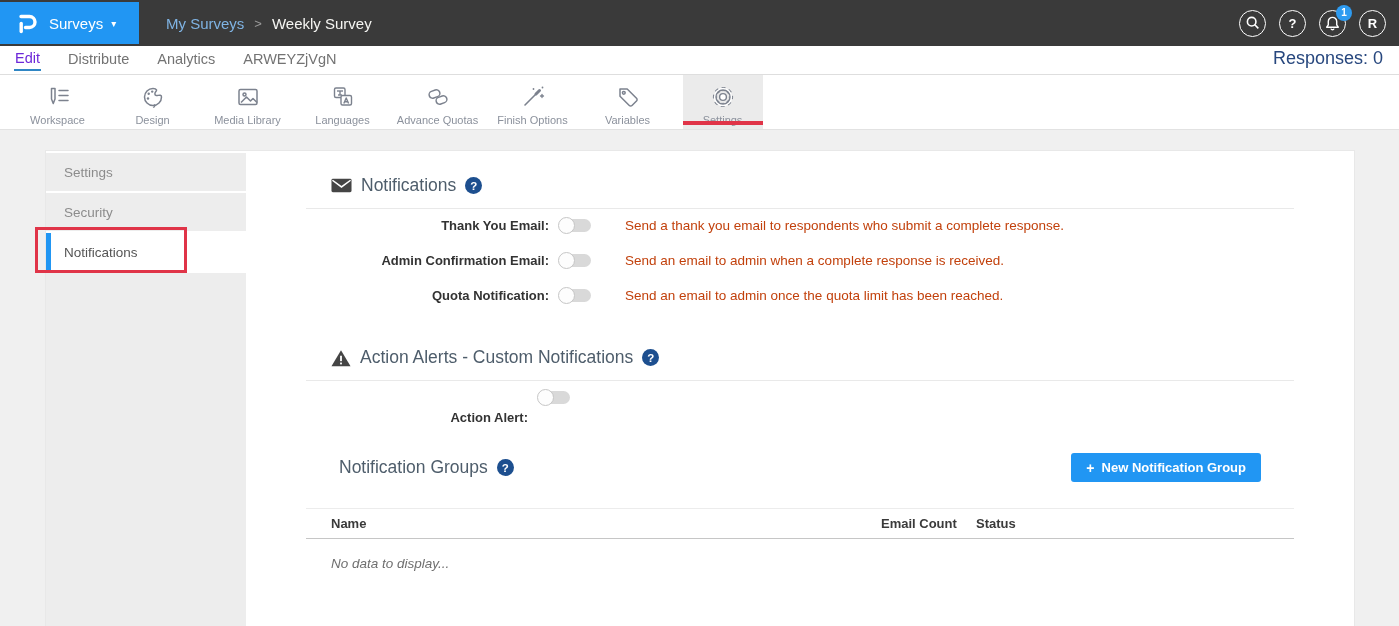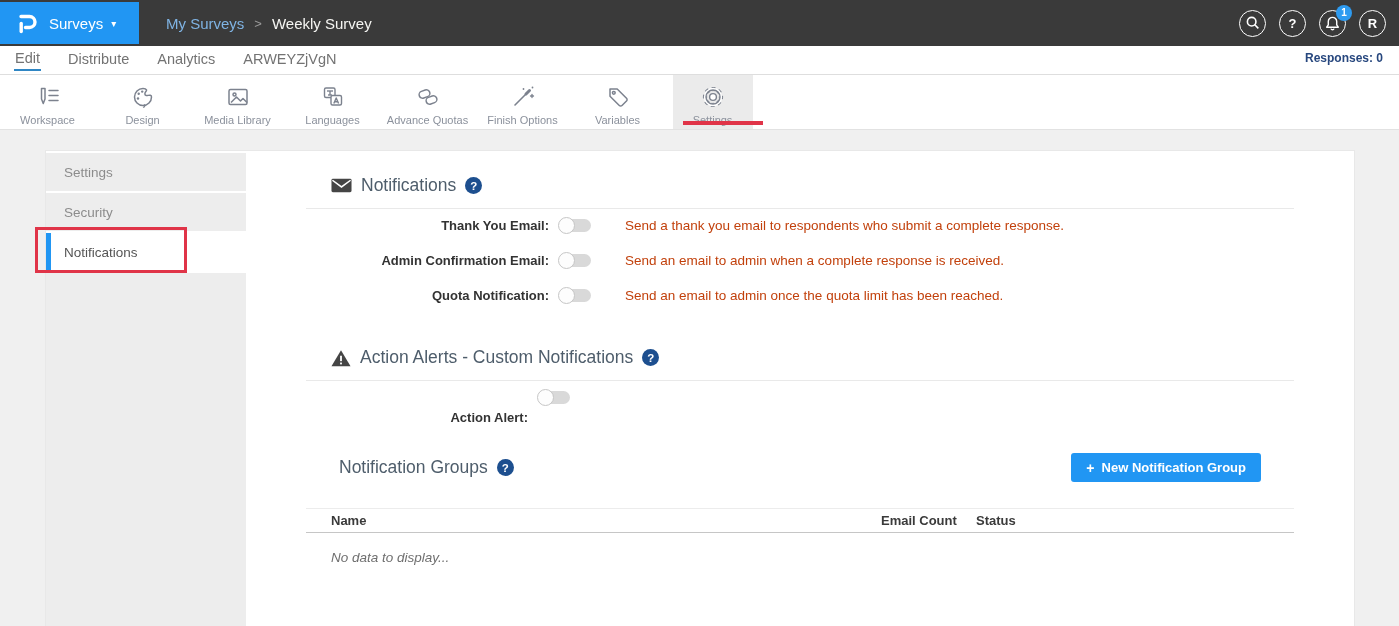--- a/index.html
+++ b/index.html
@@ -15,25 +15,25 @@
   .bc-parent { color:#7fb3e3; font-size:15px; cursor:pointer; }
   .bc-sep { color:#9a9a9a; font-size:13px; }
   .bc-current { color:#f5f5f2; font-size:15px; }
   .top-icons { margin-left:auto; display:flex; gap:13px; margin-right:13px; }
   .circ { width:27px; height:27px; border:1.5px solid #fff; border-radius:50%; display:flex; align-items:center; justify-content:center; color:#fff; font-weight:bold; font-size:13px; position:relative; cursor:pointer; }
   .badge { position:absolute; top:-6px; right:-7px; width:16px; height:16px; background:#2e9bf0; border-radius:50%; color:#fff; font-size:10px; font-weight:bold; display:flex; align-items:center; justify-content:center; border:none; }
 
   
   .navbar { position:absolute; top:42px; left:0; right:0; height:33px; background:#fff; border-bottom:1px solid #dedede; display:flex; align-items:center; padding-left:14px; z-index:9; }
   .nav-link { font-size:14.5px; font-weight:500; color:#737373; margin-right:26px; padding:4px 1px 3px; cursor:pointer; }
-  .nav-link.active { color:#737373; border-bottom:2px solid #2f86c4; }
-  .responses { margin-left:auto; margin-right:16px; font-size:12px; color:#27477e;font-weight:bold; }
-
-  
-  .toolbar { position:absolute; top:75px; left:0; right:0; height:55px; background:#fff; border-bottom:1px solid #e2e2e2; display:flex; z-index:8; }
+  .nav-link.active { color:#6d28d9; border-bottom:2px solid #2f86c4; }
+  .responses { margin-left:auto; margin-right:16px; font-size:18px; color:#27477e; }
+
+  
+  .toolbar { position:absolute; top:75px; left:0; right:0; height:55px; background:#fff; border-bottom:1px solid #e2e2e2; display:flex; padding-left:10px; z-index:8; }
   .tb-item { width:95px; display:flex; flex-direction:column; align-items:center; justify-content:flex-start; padding-top:9px; gap:4px; color:#7c828e; cursor:pointer; position:relative; }
   .tb-item.active::before { content:''; position:absolute; left:8px; right:7px; top:0; bottom:0; background:#ebebeb; z-index:0; }
   .tb-item > * { position:relative; z-index:1; }
   .tb-label { font-size:11px; color:#8b919c; white-space:nowrap; }
   .url-input { position:absolute; left:1013px; top:85px; width:283px; height:28px; border:1px solid #c9c9c9; border-radius:3px; font-size:13px; color:#44628a; padding:0 9px; font-family:"Liberation Sans", sans-serif; background:#fff; }
   .preview-btn { position:absolute; left:1305px; top:85px; width:84px; height:28px; background:#1e88e5; border:none; border-radius:3px; color:#fff; font-size:13px; font-weight:bold; display:flex; align-items:center; justify-content:center; gap:6px; cursor:pointer; font-family:"Liberation Sans", sans-serif; }
 
   
   .main { position:absolute; top:130px; left:0; right:0; bottom:0; background:#f0f0f0; }
   .card { position:absolute; left:45px; right:44px; top:20px; bottom:-6px; background:#fff; border:1px solid #e8e8e8; display:flex; }
@@ -57,21 +57,21 @@
   .toggle { margin-left:10px; width:32px; height:13px; background:#d9d9d9; border-radius:7px; position:relative; cursor:pointer; flex-shrink:0; }
   .toggle .knob { position:absolute; left:-1px; top:-2px; width:17px; height:17px; background:#fdfdfd; border:1px solid #c6c6c6; border-radius:50%; }
   .t-desc { margin-left:34px; font-size:13.5px; color:#c2410c; }
 
   .sec-gap1 { margin-top:36px; }
   .groups-head { margin-top:40px; display:flex; align-items:center; justify-content:space-between; }
   .groups-title { display:flex; align-items:center; gap:9px; color:#4e5d6b; font-size:17.5px; padding-left:33px; }
   .new-group-btn { margin-right:33px; height:29px; background:#2196f3; border:none; border-radius:3px; color:#fff; font-size:13px; font-weight:bold; display:flex; align-items:center; gap:7px; padding:0 15px; cursor:pointer; font-family:"Liberation Sans", sans-serif; }
   .plus { font-size:14px; font-weight:bold; }
 
-  .table-head { margin-top:26px; height:25px; border-top:1px solid #ececec; border-bottom:1px solid #c6c6c6; display:grid; grid-template-columns:575px 95px 1fr; align-items:center; font-size:13px; font-weight:bold; color:#3a3a3a; }
+  .table-head { margin-top:26px; height:31px; border-top:1px solid #ececec; border-bottom:1px solid #c6c6c6; display:grid; grid-template-columns:575px 95px 1fr; align-items:center; font-size:13px; font-weight:bold; color:#3a3a3a; }
   .th-name { padding-left:25px; }
   .empty-text { margin-top:17px; padding-left:25px; font-style:italic; color:#6f6f6f; font-size:13.5px; }
 
   
   .ann-underline { position:absolute; left:683px; top:121px; width:80px; height:4px; background:#e03448; z-index:20; }
   .ann-box { position:absolute; left:35px; top:227px; width:152px; height:46px; border:3px solid #e03448; z-index:20; }
 
   svg { display:block; }
 </style>
 </head>

